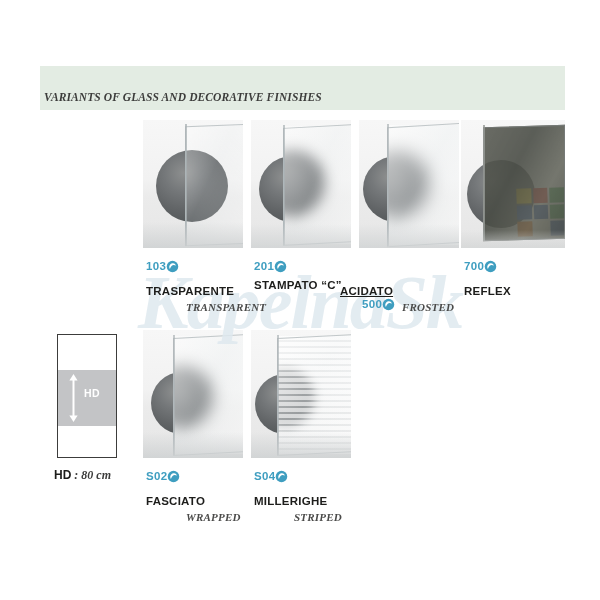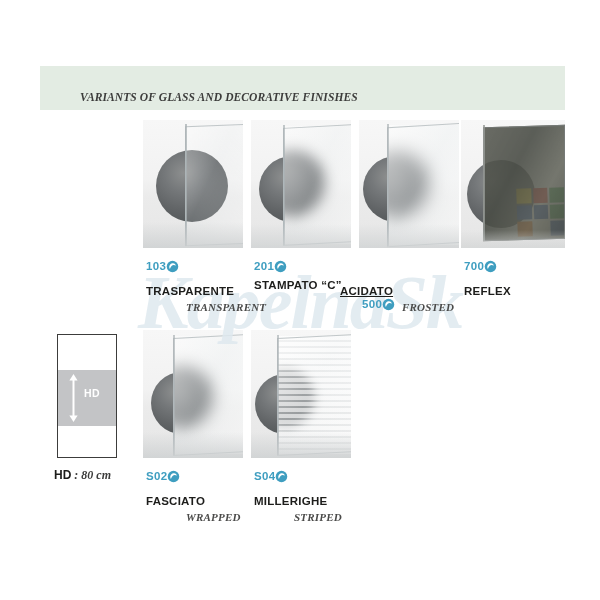--- a/index.html
+++ b/index.html
@@ -26,21 +26,21 @@
   }
   .header-title{
     position:absolute;left:44px;top:73px;
     font-size:12.5px;font-weight:700;color:#1d1d1b;letter-spacing:.2px;
     z-index:3;white-space:nowrap;
   }
   .header-subtitle{
     position:absolute;left:44px;top:91px;
     font-family:"Liberation Serif", serif;
     font-size:11.5px;font-style:italic;font-weight:700;color:#3c3c3b;
-    letter-spacing:.1px;z-index:3;white-space:nowrap;margin-left:36px;
+    letter-spacing:.1px;z-index:3;white-space:nowrap;
   }
 
   
   .tile{position:absolute;overflow:hidden;background:#f2f3f3;z-index:3;}
   .tile .scene{position:absolute;inset:0;}
 
   
   .backdrop{
     position:absolute;inset:0;
     background:

